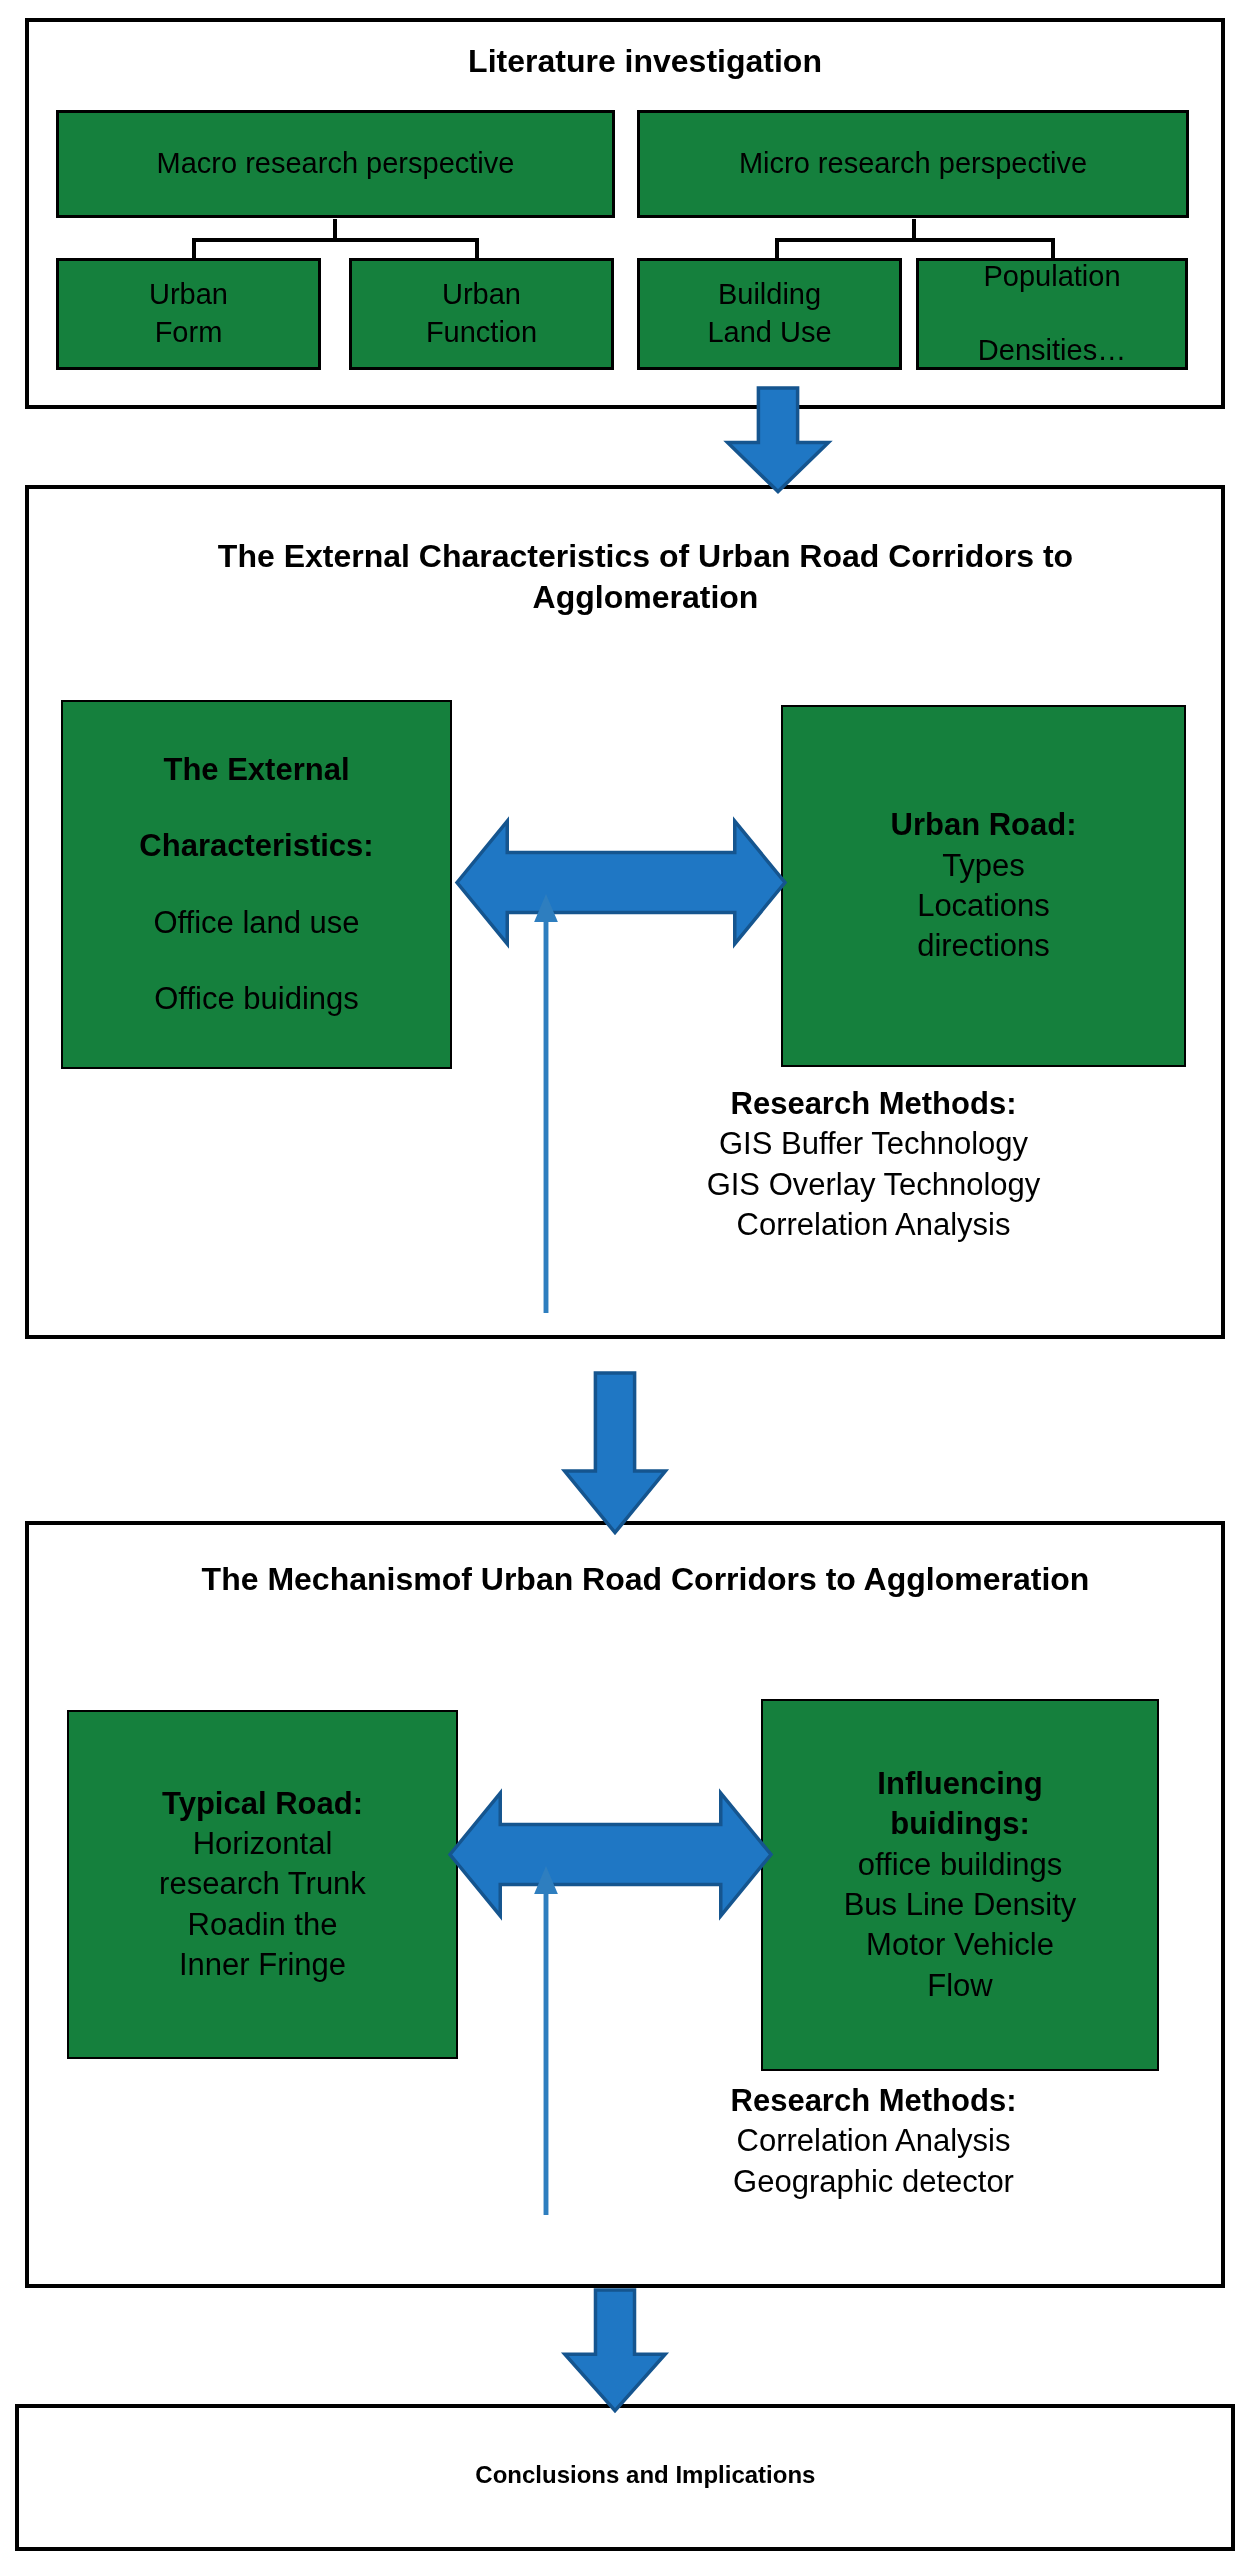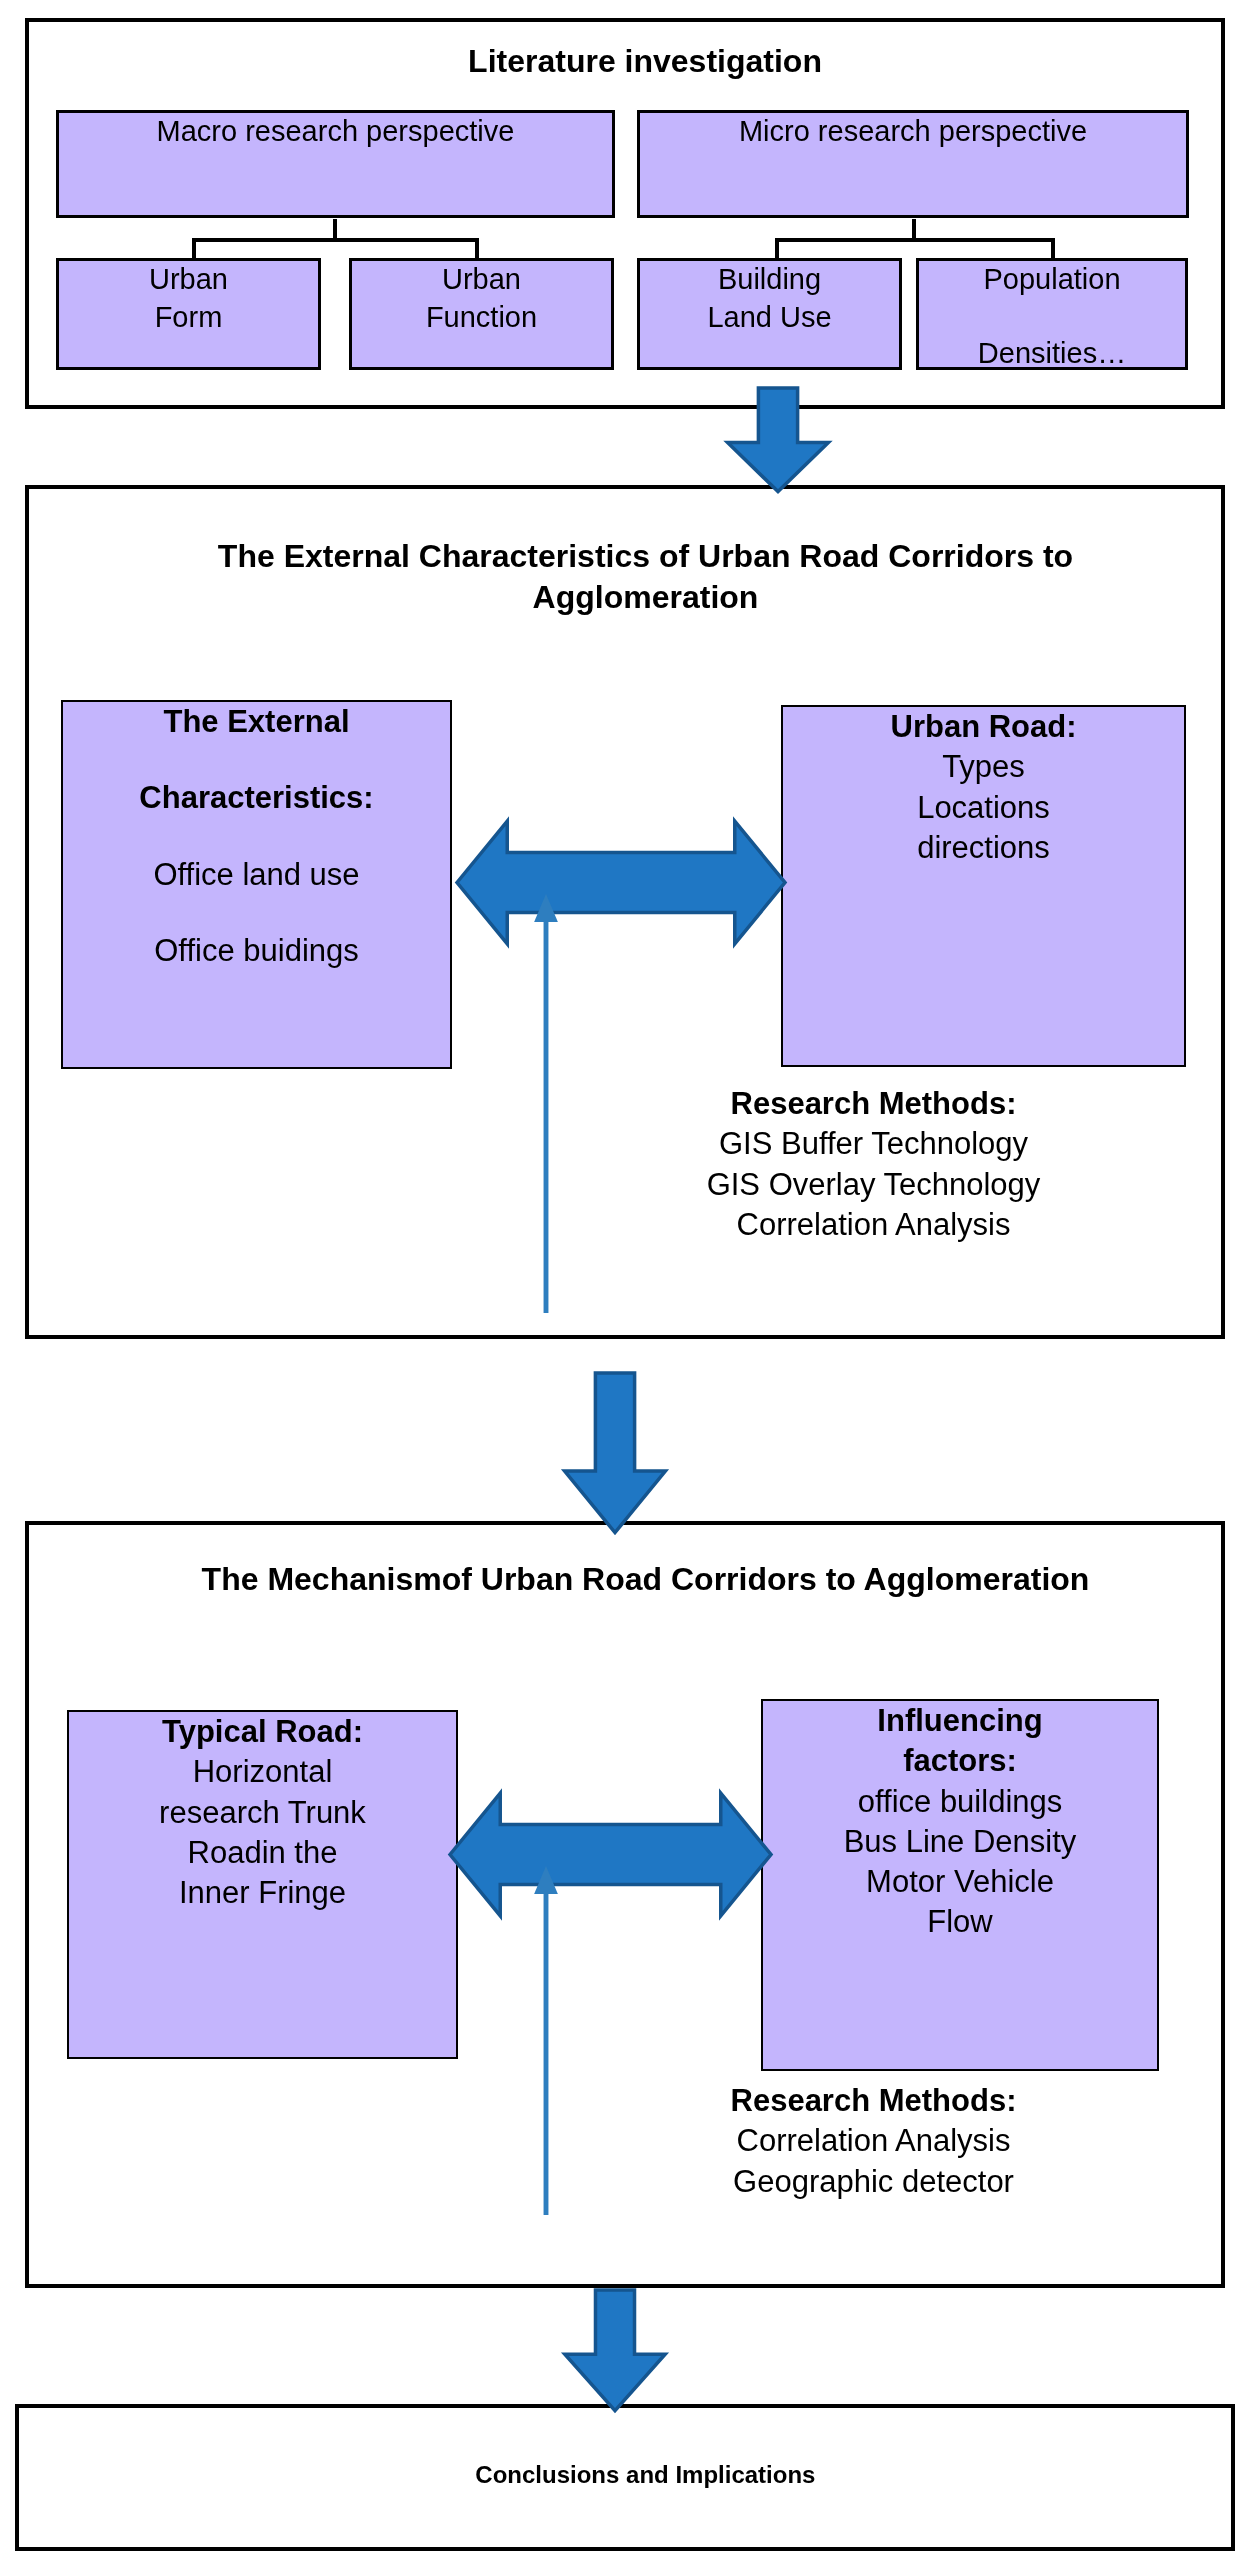--- a/index.html
+++ b/index.html
@@ -24,24 +24,25 @@
     position: absolute;
     box-sizing: border-box;
     border: 4.9px solid #000000;
     background: #ffffff;
     z-index: 3;
   }
   .inner-box {
     position: absolute;
     box-sizing: border-box;
     border: 3.5px solid #000000;
-    background: #c4b5fd;
+    background: #15803d;
     display: flex;
     flex-direction: column;
     align-items: center;
+    justify-content: center;
     text-align: center;
     z-index: 6;
   }
   .thin-box {
     border-width: 2.8px;
   }
 
   
   .section-title {
     position: absolute;
@@ -187,21 +188,21 @@
   <div class="inner-box thin-box" style="left:67px; top:1710px; width:391px; height:349px;">
     <span class="boxline f44 bold">Typical Road:</span>
     <span class="boxline f44">Horizontal</span>
     <span class="boxline f44">research Trunk</span>
     <span class="boxline f44">Roadin the</span>
     <span class="boxline f44">Inner Fringe</span>
   </div>
 
   <div class="inner-box thin-box" style="left:761px; top:1699px; width:398px; height:372px;">
     <span class="boxline f44 bold">Influencing</span>
-    <span class="boxline f44 bold">factors:</span>
+    <span class="boxline f44 bold">buidings:</span>
     <span class="boxline f44">office buildings</span>
     <span class="boxline f44">Bus Line Density</span>
     <span class="boxline f44">Motor Vehicle</span>
     <span class="boxline f44">Flow</span>
   </div>
 
   <svg class="arrow-svg" style="left:450px; top:1788px;" width="321" height="133" viewBox="0 0 460 190">
     <polygon points="0,95 72,7 72,52 388,52 388,7 460,95 388,183 388,138 72,138 72,183" fill="#1F77C4" stroke="#15558F" stroke-width="5"></polygon>
   </svg>
 

